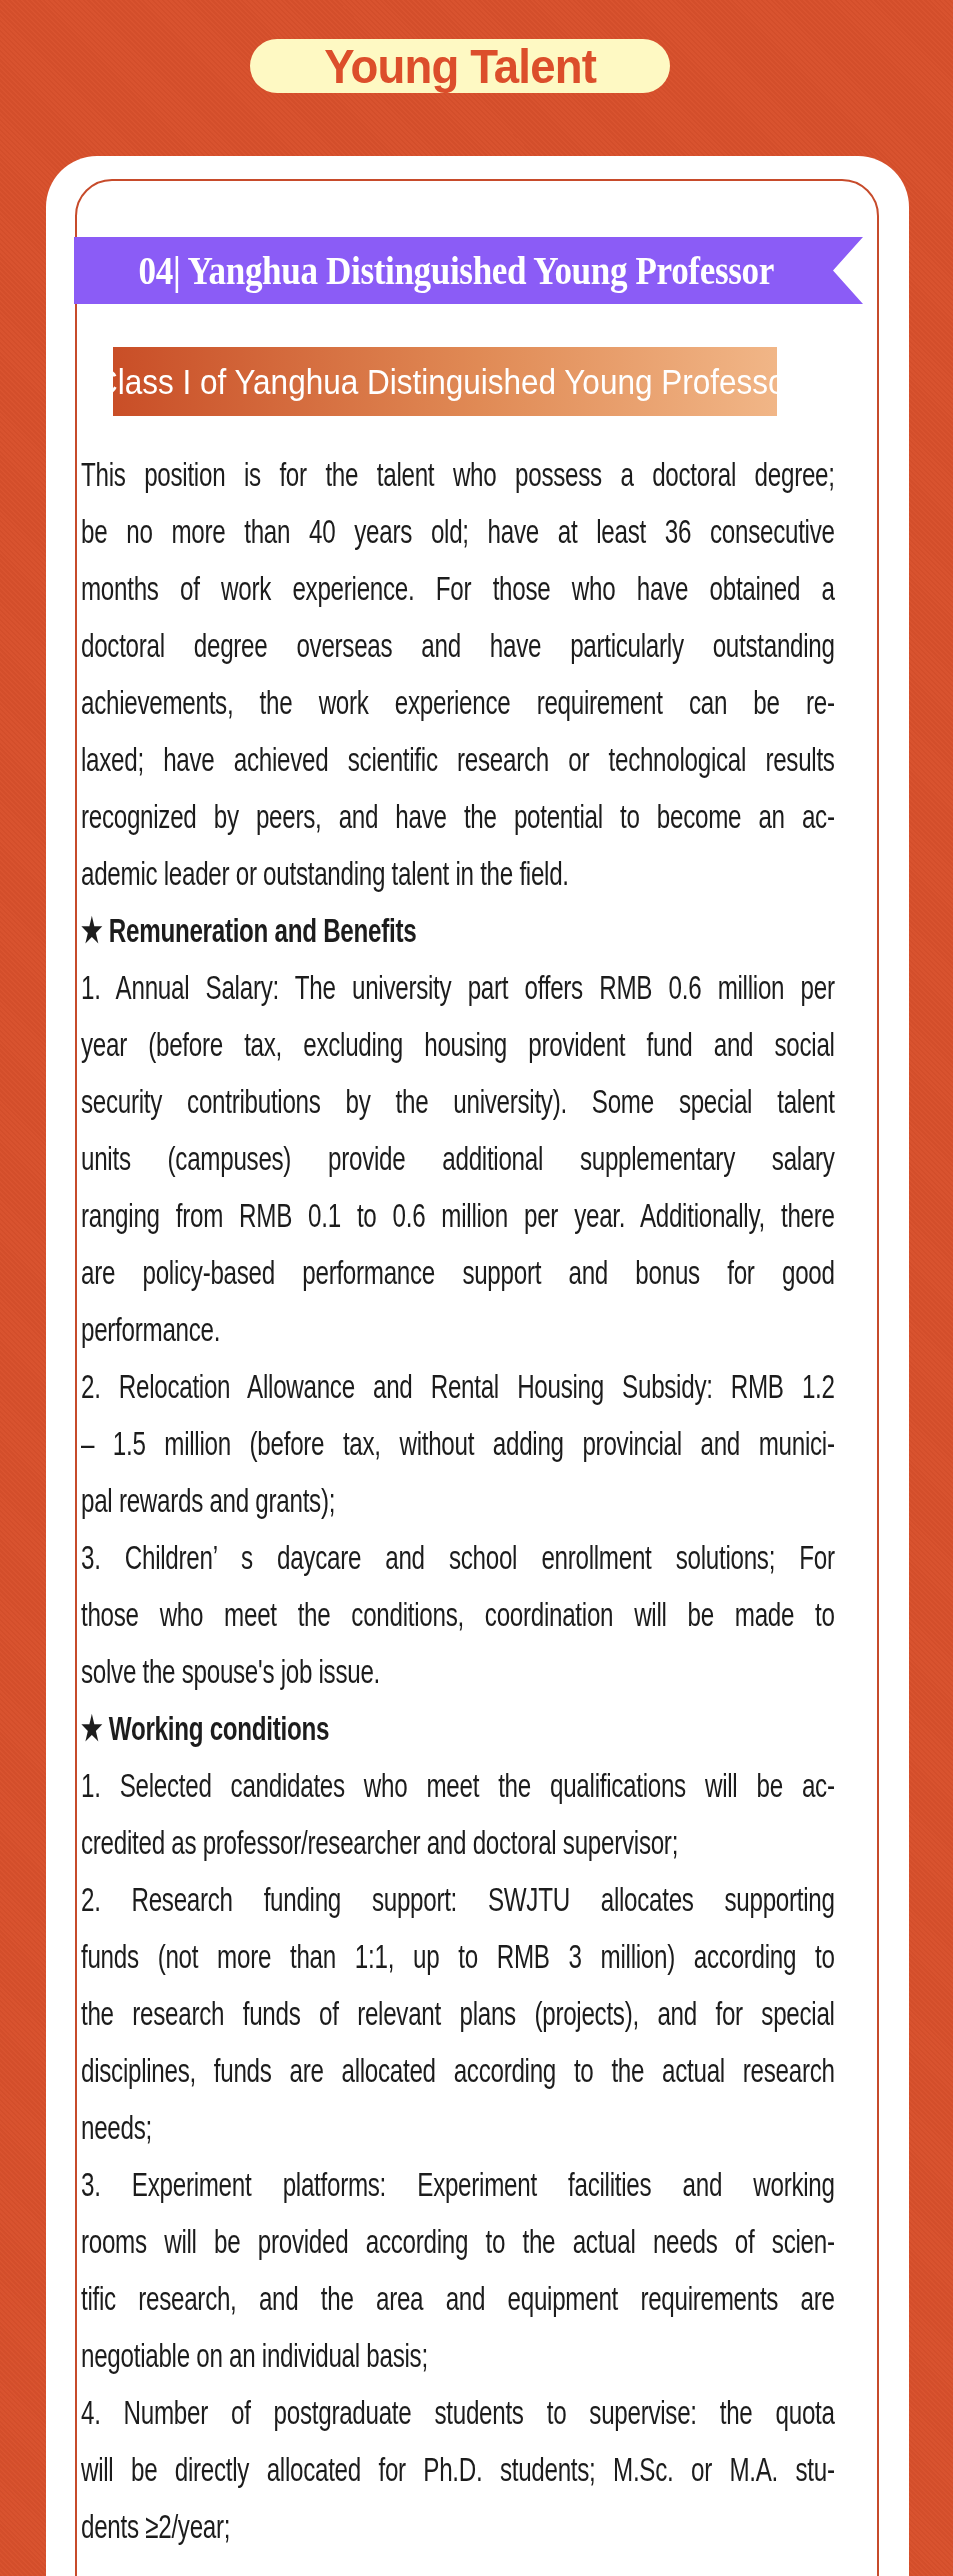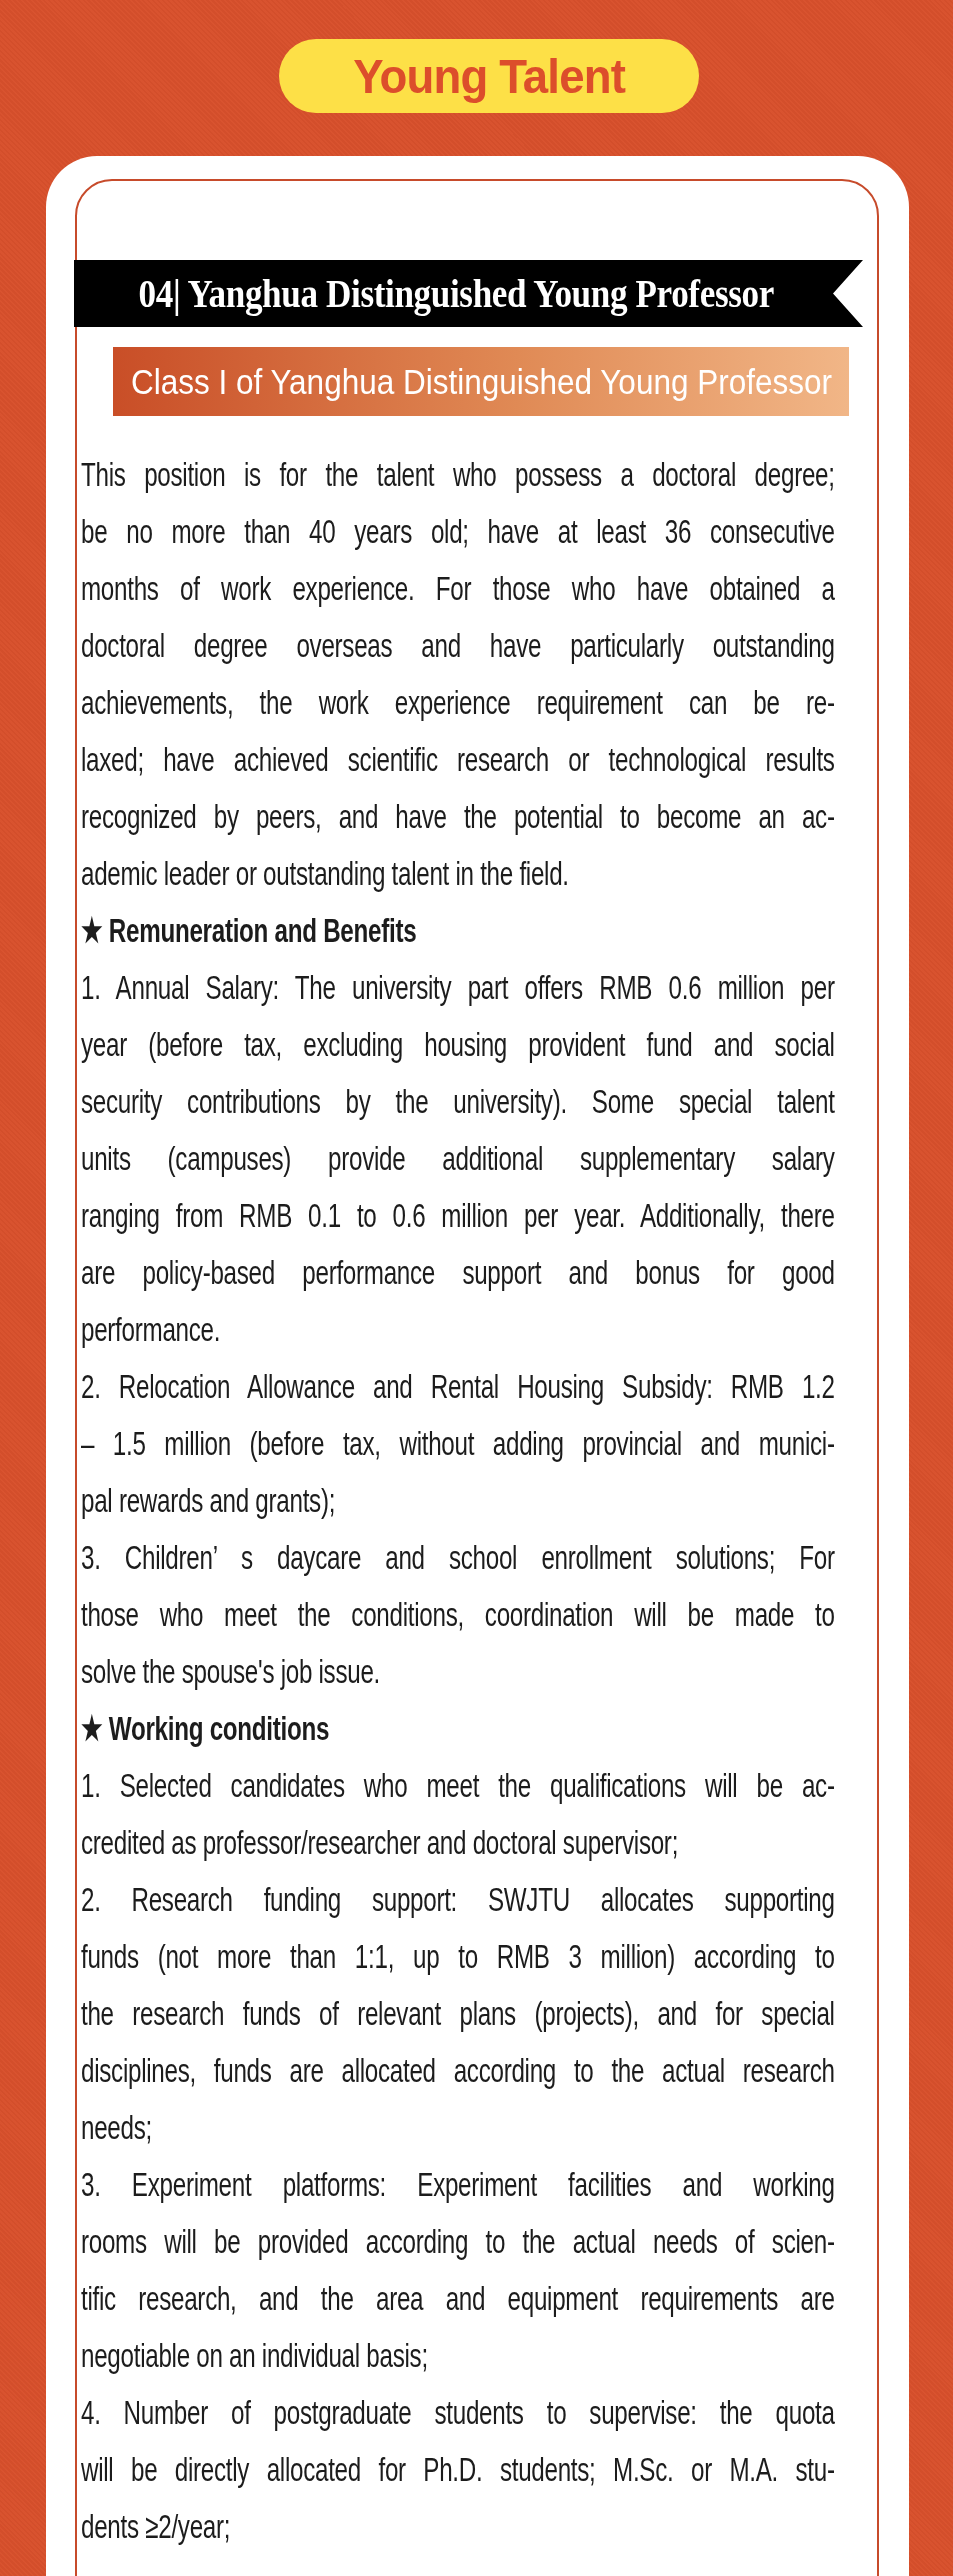--- a/index.html
+++ b/index.html
@@ -4,53 +4,53 @@
 <style>
   html,body{margin:0;padding:0;}
   body{
     width:953px;height:2576px;position:relative;overflow:hidden;
     background-color:#D8502C;
     background-image:repeating-linear-gradient(45deg, rgba(0,0,0,0.025) 0 1.8px, rgba(255,255,255,0.015) 1.8px 3.5px);
     font-family:"Liberation Sans", sans-serif;
   }
   
   .pill{
-    position:absolute;left:279px;top:39px;width:420px;height:74px;
-    background:#fde047;border-radius:37px;
+    position:absolute;left:250px;top:39px;width:420px;height:54px;
+    background:#fef9c3;border-radius:37px;
     display:flex;align-items:center;justify-content:center;
   }
   .pill-label{
     color:#DC4E2B;font-weight:bold;font-size:49px;letter-spacing:-0.9px;
     white-space:nowrap;transform:scaleX(0.93);transform-origin:center;
   }
   
   .card{
     position:absolute;left:46px;top:156px;width:863px;height:2420px;
     background:#FFFFFF;border-radius:51px 51px 0 0;overflow:hidden;
   }
   .inner-frame{
     position:absolute;left:29px;top:23px;width:800px;height:2453px;
     border:2.6px solid #C74B2B;border-radius:37px;
   }
   
   .ribbon{
     position:absolute;left:74px;top:237px;width:789px;height:67px;
-    background:#000000;
+    background:#8b5cf6;
     clip-path:polygon(0 0, 100% 0, 96.2% 50%, 100% 100%, 0 100%);
-    display:flex;align-items:center;justify-content:center;margin-top:23px;
+    display:flex;align-items:center;justify-content:center;
   }
   .ribbon-title{
     color:#FFFFFF;font-family:"Liberation Serif", serif;font-weight:bold;
     font-size:39px;white-space:nowrap;letter-spacing:-0.4px;
     transform:scaleX(0.9);transform-origin:center;
     padding-right:26.5px;
   }
   
   .grad-bar{
-    position:absolute;left:113px;top:347px;width:736px;height:69px;
+    position:absolute;left:113px;top:347px;width:664px;height:69px;
     background:linear-gradient(90deg,#C94E27 0%,#E08A55 55%,#F1B687 100%);
     display:flex;align-items:center;justify-content:center;
   }
   .grad-label{
     color:#FFFFFF;font-size:35px;white-space:nowrap;
     transform:scaleX(0.9);transform-origin:center;
   }
   
   .body-text{
     position:absolute;left:81px;top:446px;width:754px;

